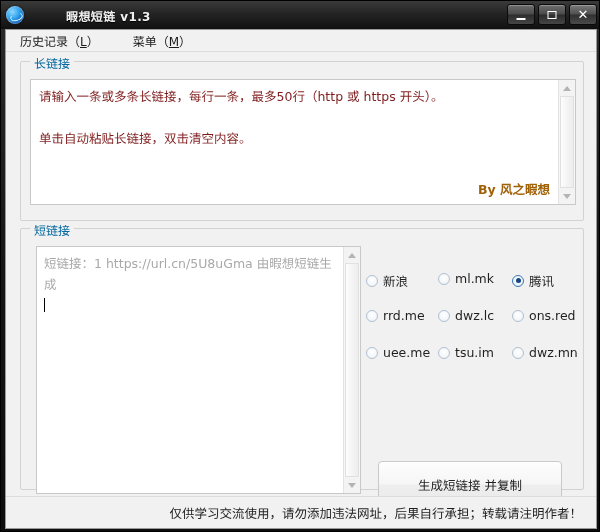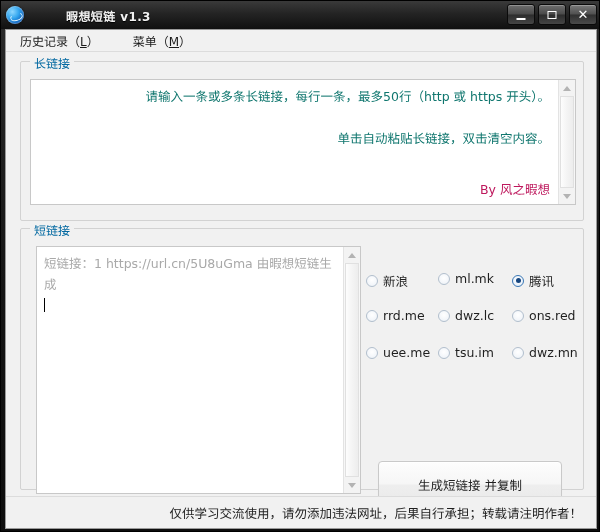--- a/index.html
+++ b/index.html
@@ -190,36 +190,37 @@
   .tb-inner {
     position: absolute;
     left: 0; top: 0; right: 17px; bottom: 0;
     padding: 7px 8px 0 8px;
     font-size: 12.5px;
     line-height: 21px;
     color: #1a1a1a;
     overflow: hidden;
     box-sizing: border-box;
   }
-  .tb-inner.placeholder { color: #0f766e; text-align: right; }
+  .tb-inner.placeholder { color: #7f1d1d; }
 
   #tb-long {
     left: 9px;
     top: 17px;
     width: 546px;
     height: 126px;
   }
   #tb-long .tb-inner { padding-top: 6px; }
   .byline {
     position: absolute;
     right: 25px;
     bottom: 6px;
     font-size: 12.5px;
-    color: #be185d;
-    white-space: nowrap;
+    color: #a16207;
+    white-space: nowrap;
+    font-weight: bold;
   }
 
   #tb-short {
     left: 15px;
     top: 17px;
     width: 325px;
     height: 248px;
   }
   #tb-short .tb-inner {
     padding: 6px 7px 0 7px;

